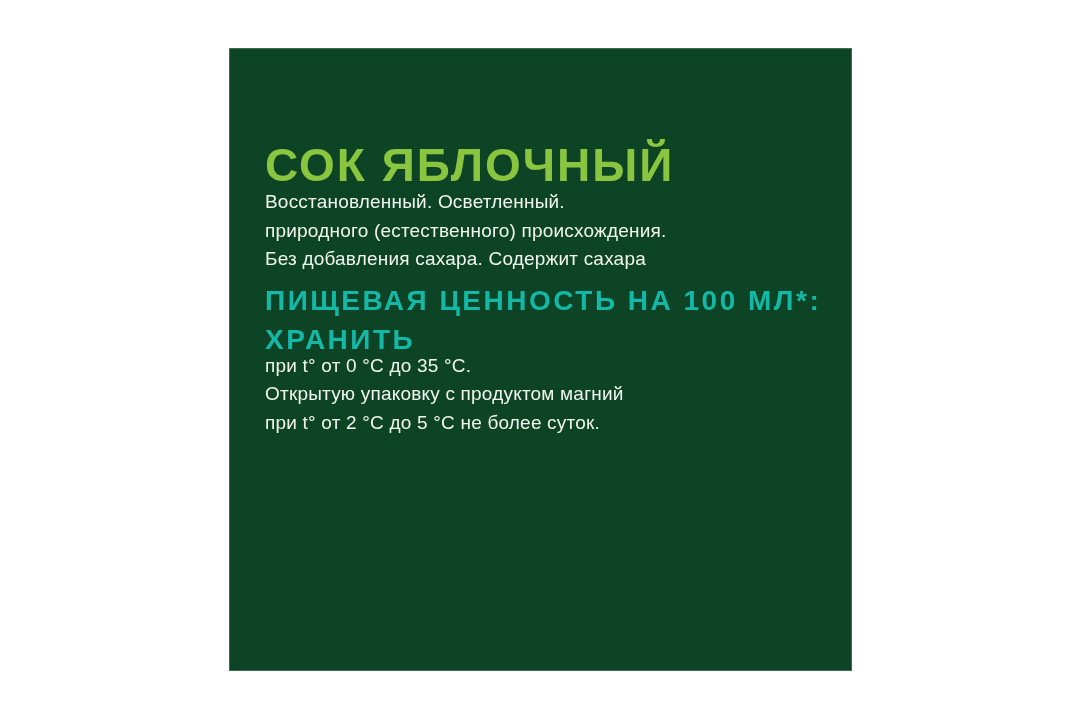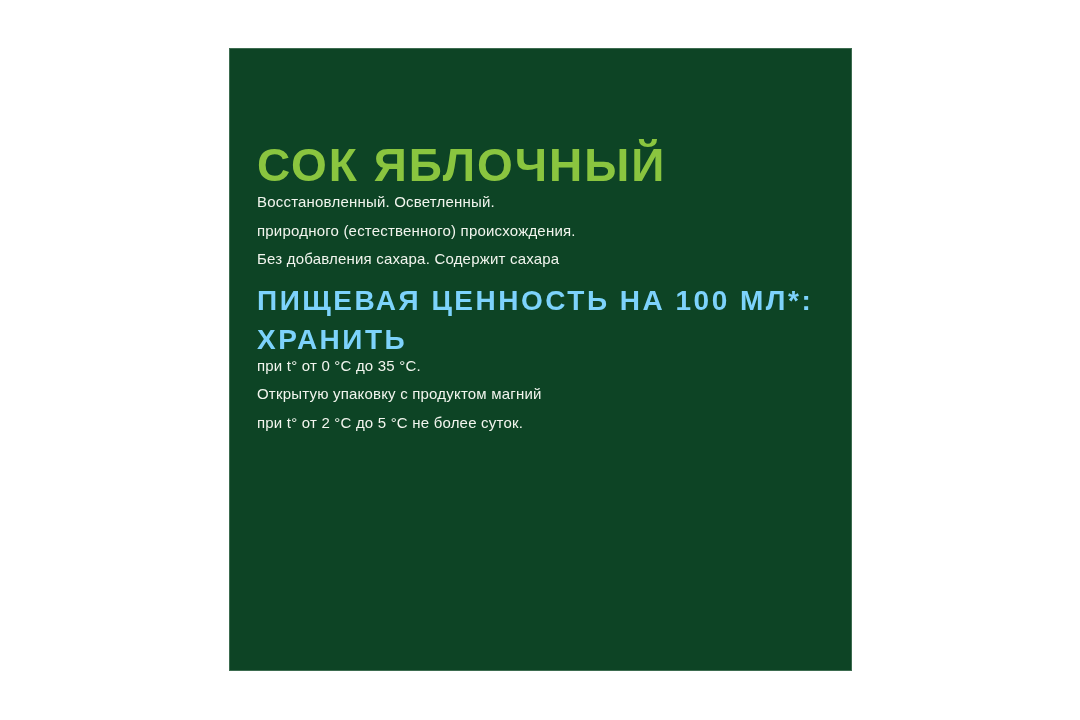--- a/index.html
+++ b/index.html
@@ -19,44 +19,45 @@
     left: 229px;
     top: 48px;
     width: 623px;
     height: 623px;
     background: #0d4425;
     box-shadow: inset 0 0 0 1px rgba(173, 203, 182, 0.30);
     box-sizing: border-box;
   }
   .content {
     padding: 94px 14px 0 28px;
+    margin-left: 8px;
   }
   .title {
     margin: 0;
     font-size: 46px;
     line-height: 46px;
     font-weight: bold;
     color: #8ac53f;
     letter-spacing: 2px;
     white-space: nowrap;
   }
   .section-heading {
     margin: 15px 0 0 0;
     font-size: 28px;
     line-height: 24px;
     font-weight: bold;
-    color: #7dd3fc;
+    color: #14b8a6;
     letter-spacing: 2.5px;
     white-space: nowrap;
   }
   .body-block {
     margin: 0;
   }
   .body-line {
-    font-size: 15px;
+    font-size: 19px;
     line-height: 28.5px;
     color: #f2f5ee;
     letter-spacing: 0.2px;
     white-space: nowrap;
   }
 </style>
 </head>
 <body>
 
 <div class="panel">

